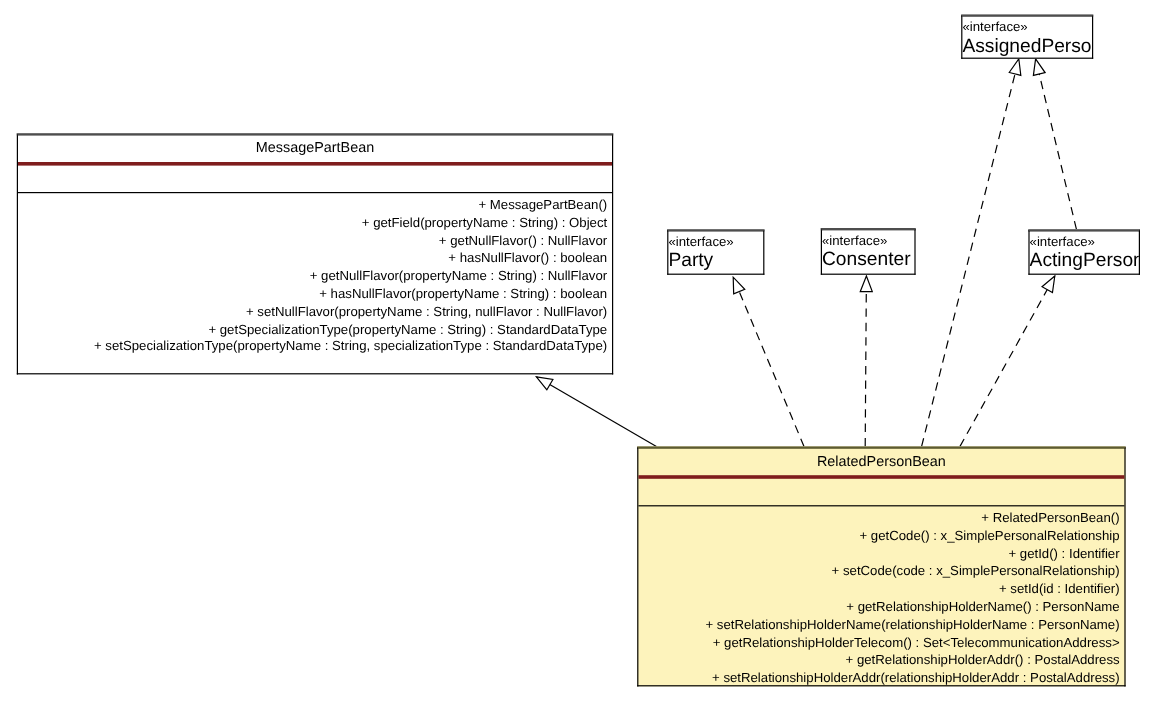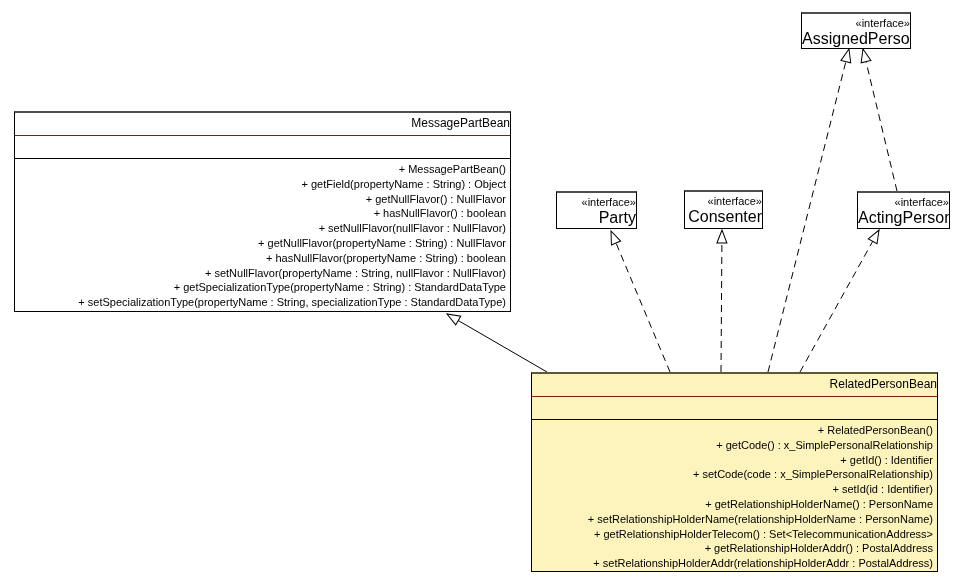--- a/index.html
+++ b/index.html
@@ -16,22 +16,22 @@
 
   
   .uml-box {
     position: absolute;
     box-sizing: border-box;
     border: 1px solid #000;
     border-top: 2px solid #4e4e4e;
     background: #ffffff;
   }
   .uml-box .title {
-    border-bottom: 1px solid #7f1d1d;
-    text-align: right;
+    border-bottom: 3px solid #7f1d1d;
+    text-align: center;
     font-size: 12px;
     height: 22px;
     line-height: 21px;
     overflow: hidden;
   }
   .uml-box .attrs {
     border-bottom: 1px solid #000;
     height: 22px;
   }
   .uml-box .methods {
@@ -50,21 +50,21 @@
     margin-left: 13px;
   }
 
   
   .iface {
     position: absolute;
     box-sizing: border-box;
     border: 1px solid #000;
     border-top: 2px solid #4e4e4e;
     background: #ffffff;
-    text-align: right;
+    text-align: left;
     padding-top: 2px;
     overflow: hidden;
   }
   .iface .stereo { font-size: 11px; line-height: 15px; }
   .iface .iname  { font-size: 16px; line-height: 15px; }
 </style>
 </head>
 <body>
 
 <div class="canvas">
@@ -84,21 +84,20 @@
   </svg>
 
   <div class="uml-box" style="left:14px; top:111px; width:497px; height:201px;">
     <div class="title">MessagePartBean</div>
     <div class="attrs"></div>
     <div class="methods">
         <div>+ MessagePartBean()</div>
         <div>+ getField(propertyName : String) : Object</div>
         <div>+ getNullFlavor() : NullFlavor</div>
         <div>+ hasNullFlavor() : boolean</div>
-        <div>+ setNullFlavor(nullFlavor : NullFlavor)</div>
         <div>+ getNullFlavor(propertyName : String) : NullFlavor</div>
         <div>+ hasNullFlavor(propertyName : String) : boolean</div>
         <div>+ setNullFlavor(propertyName : String, nullFlavor : NullFlavor)</div>
         <div>+ getSpecializationType(propertyName : String) : StandardDataType</div>
         <div>+ setSpecializationType(propertyName : String, specializationType : StandardDataType)</div>
       </div>
   </div>
 
   <div class="uml-box bean" style="left:518px; top:372px; width:407px; height:200px;">
     <div class="title">RelatedPersonBean</div>

